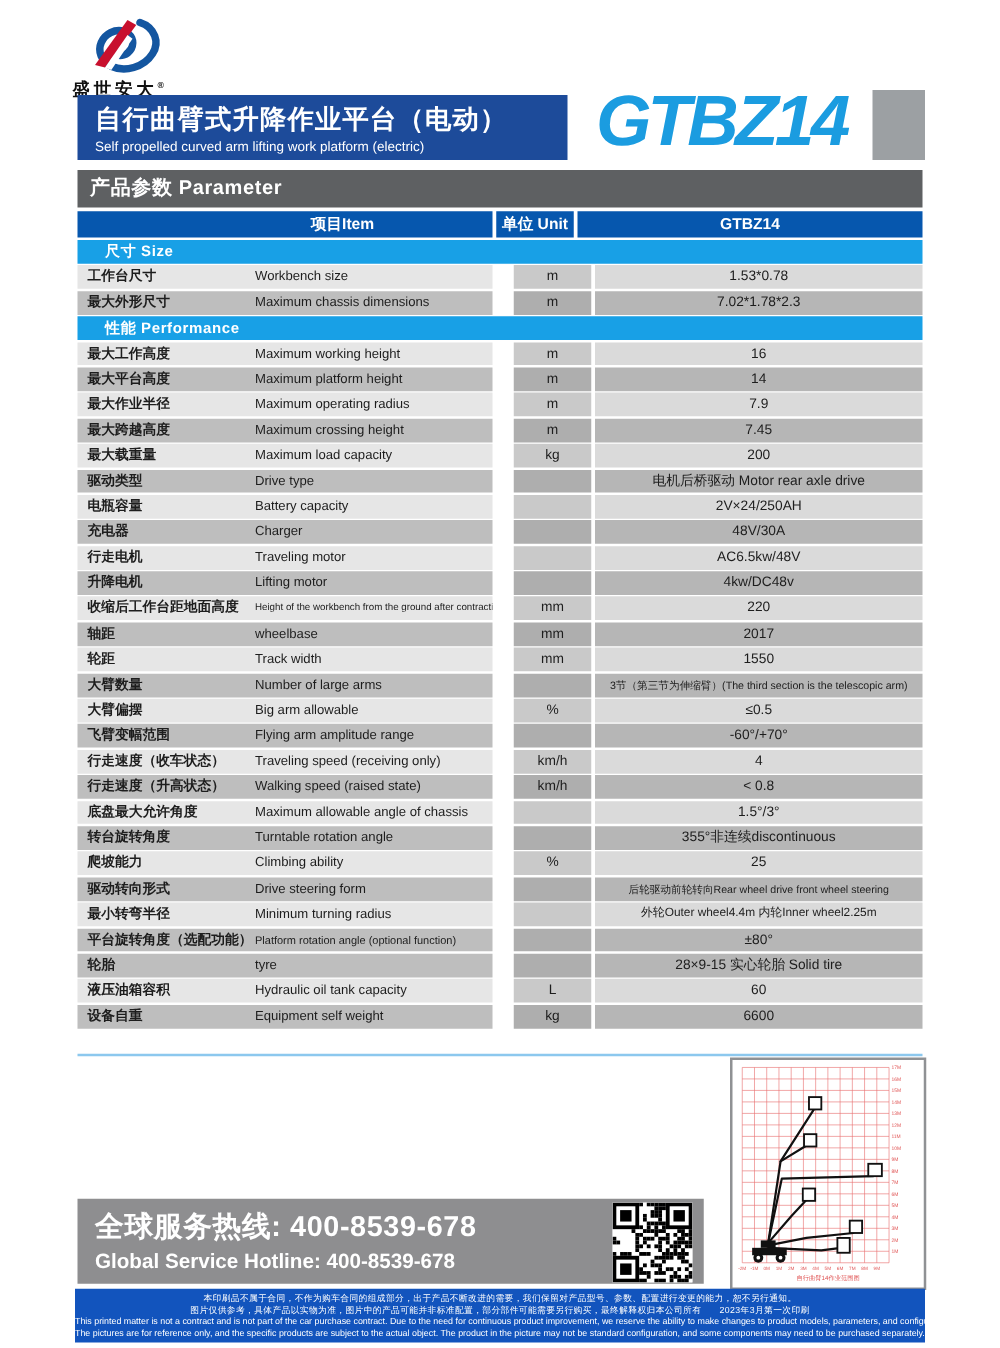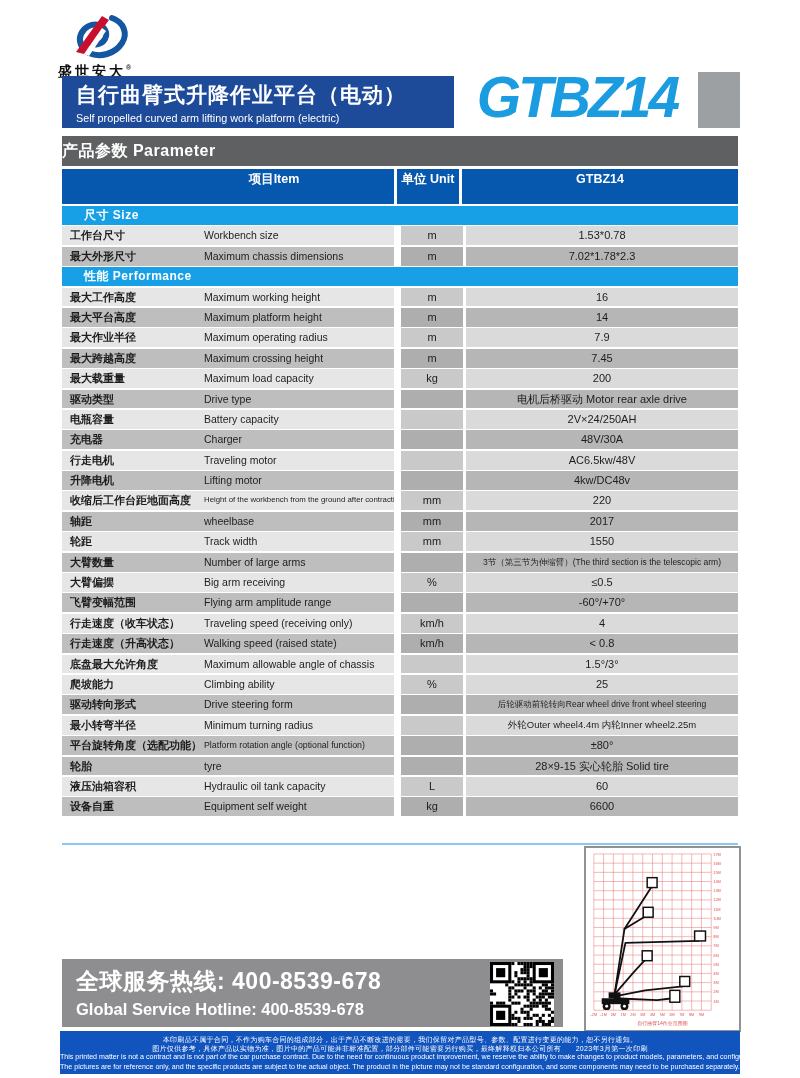--- a/index.html
+++ b/index.html
@@ -14,30 +14,30 @@
              color:#fff;padding-left:14px;box-sizing:border-box;}
   .title-cn{font-size:21px;font-weight:bold;letter-spacing:1px;margin-top:5px;}
   .title-en{font-size:10.8px;margin-top:3px;}
   .model-num{position:absolute;left:452px;top:66px;width:250px;height:64px;
              font-size:57px;line-height:62px;font-weight:800;font-style:italic;
              letter-spacing:-3px;color:#1b9ce0;text-align:center;white-space:nowrap;}
   .gray-block{position:absolute;left:698px;top:72px;width:42px;height:56px;background:#9ca0a3;}
   
   .param{position:absolute;left:62px;top:136px;width:676px;}
   .param-bar{height:30px;line-height:30px;background:#5e6062;color:#fff;font-size:16px;
-             font-weight:bold;margin-bottom:3px;letter-spacing:.5px;}
-  .thead{display:flex;height:35px;line-height:21px;margin-bottom:2px;color:#fff;
+             font-weight:bold;padding-left:10px;margin-bottom:3px;letter-spacing:.5px;}
+  .thead{display:flex;height:21px;line-height:21px;margin-bottom:2px;color:#fff;
          font-size:12.5px;font-weight:bold;}
   .h-item{width:332px;background:#0657ae;text-align:center;padding-left:92px;box-sizing:border-box;margin-right:3px;}
   .h-unit{width:62px;background:#0657ae;text-align:center;margin-right:3px;}
   .h-model{flex:1;background:#0657ae;text-align:center;}
   .sec-bar{height:18.9px;line-height:18.9px;background:#18a0e6;color:#fff;font-weight:bold;
            font-size:12px;padding-left:22px;margin-bottom:1.5px;letter-spacing:.5px;}
   .t-row{display:flex;height:18.9px;line-height:18.9px;margin-bottom:1.5px;font-size:11px;}
-  .c-item{width:332px;display:flex;margin-right:7px;}
+  .c-item{width:332px;display:flex;margin-right:17px;}
   .c-item .cn{width:142px;padding-left:8px;box-sizing:border-box;font-weight:600;white-space:nowrap;overflow:hidden;}
   .c-item .en{flex:1;font-size:10.5px;white-space:nowrap;overflow:hidden;}
   .c-item .en.sm{font-size:8.8px;}
   .c-item .en.xs{font-size:7.8px;}
   .c-unit{width:62px;text-align:center;margin-right:3px;}
   .c-value{flex:1;text-align:center;white-space:nowrap;overflow:hidden;}
   .c-value.sm{font-size:9.5px;}
   .c-value.xs{font-size:8.5px;}
   .t-row.even .c-item{background:#e6e6e6;}
   .t-row.even .c-unit{background:#c9c9c9;}
@@ -217,21 +217,21 @@
           <div class="c-item">
             <span class="cn">大臂数量</span>
             <span class="en">Number of large arms</span>
           </div>
           <div class="c-unit"></div>
           <div class="c-value xs">3节（第三节为伸缩臂）(The third section is the telescopic arm)</div>
         </div>
         <div class="t-row even">
           <div class="c-item">
             <span class="cn">大臂偏摆</span>
-            <span class="en">Big arm receiving</span>
+            <span class="en">Big arm allowable</span>
           </div>
           <div class="c-unit">%</div>
           <div class="c-value">≤0.5</div>
         </div>
         <div class="t-row odd">
           <div class="c-item">
             <span class="cn">飞臂变幅范围</span>
             <span class="en">Flying arm amplitude range</span>
           </div>
           <div class="c-unit"></div>
@@ -253,20 +253,28 @@
           <div class="c-unit">km/h</div>
           <div class="c-value">&lt; 0.8</div>
         </div>
         <div class="t-row even">
           <div class="c-item">
             <span class="cn">底盘最大允许角度</span>
             <span class="en">Maximum allowable angle of chassis</span>
           </div>
           <div class="c-unit"></div>
           <div class="c-value">1.5°/3°</div>
+        </div>
+        <div class="t-row odd">
+          <div class="c-item">
+            <span class="cn">转台旋转角度</span>
+            <span class="en">Turntable rotation angle</span>
+          </div>
+          <div class="c-unit"></div>
+          <div class="c-value">355°非连续discontinuous</div>
         </div>
         <div class="t-row even">
           <div class="c-item">
             <span class="cn">爬坡能力</span>
             <span class="en">Climbing ability</span>
           </div>
           <div class="c-unit">%</div>
           <div class="c-value">25</div>
         </div>
         <div class="t-row odd">

